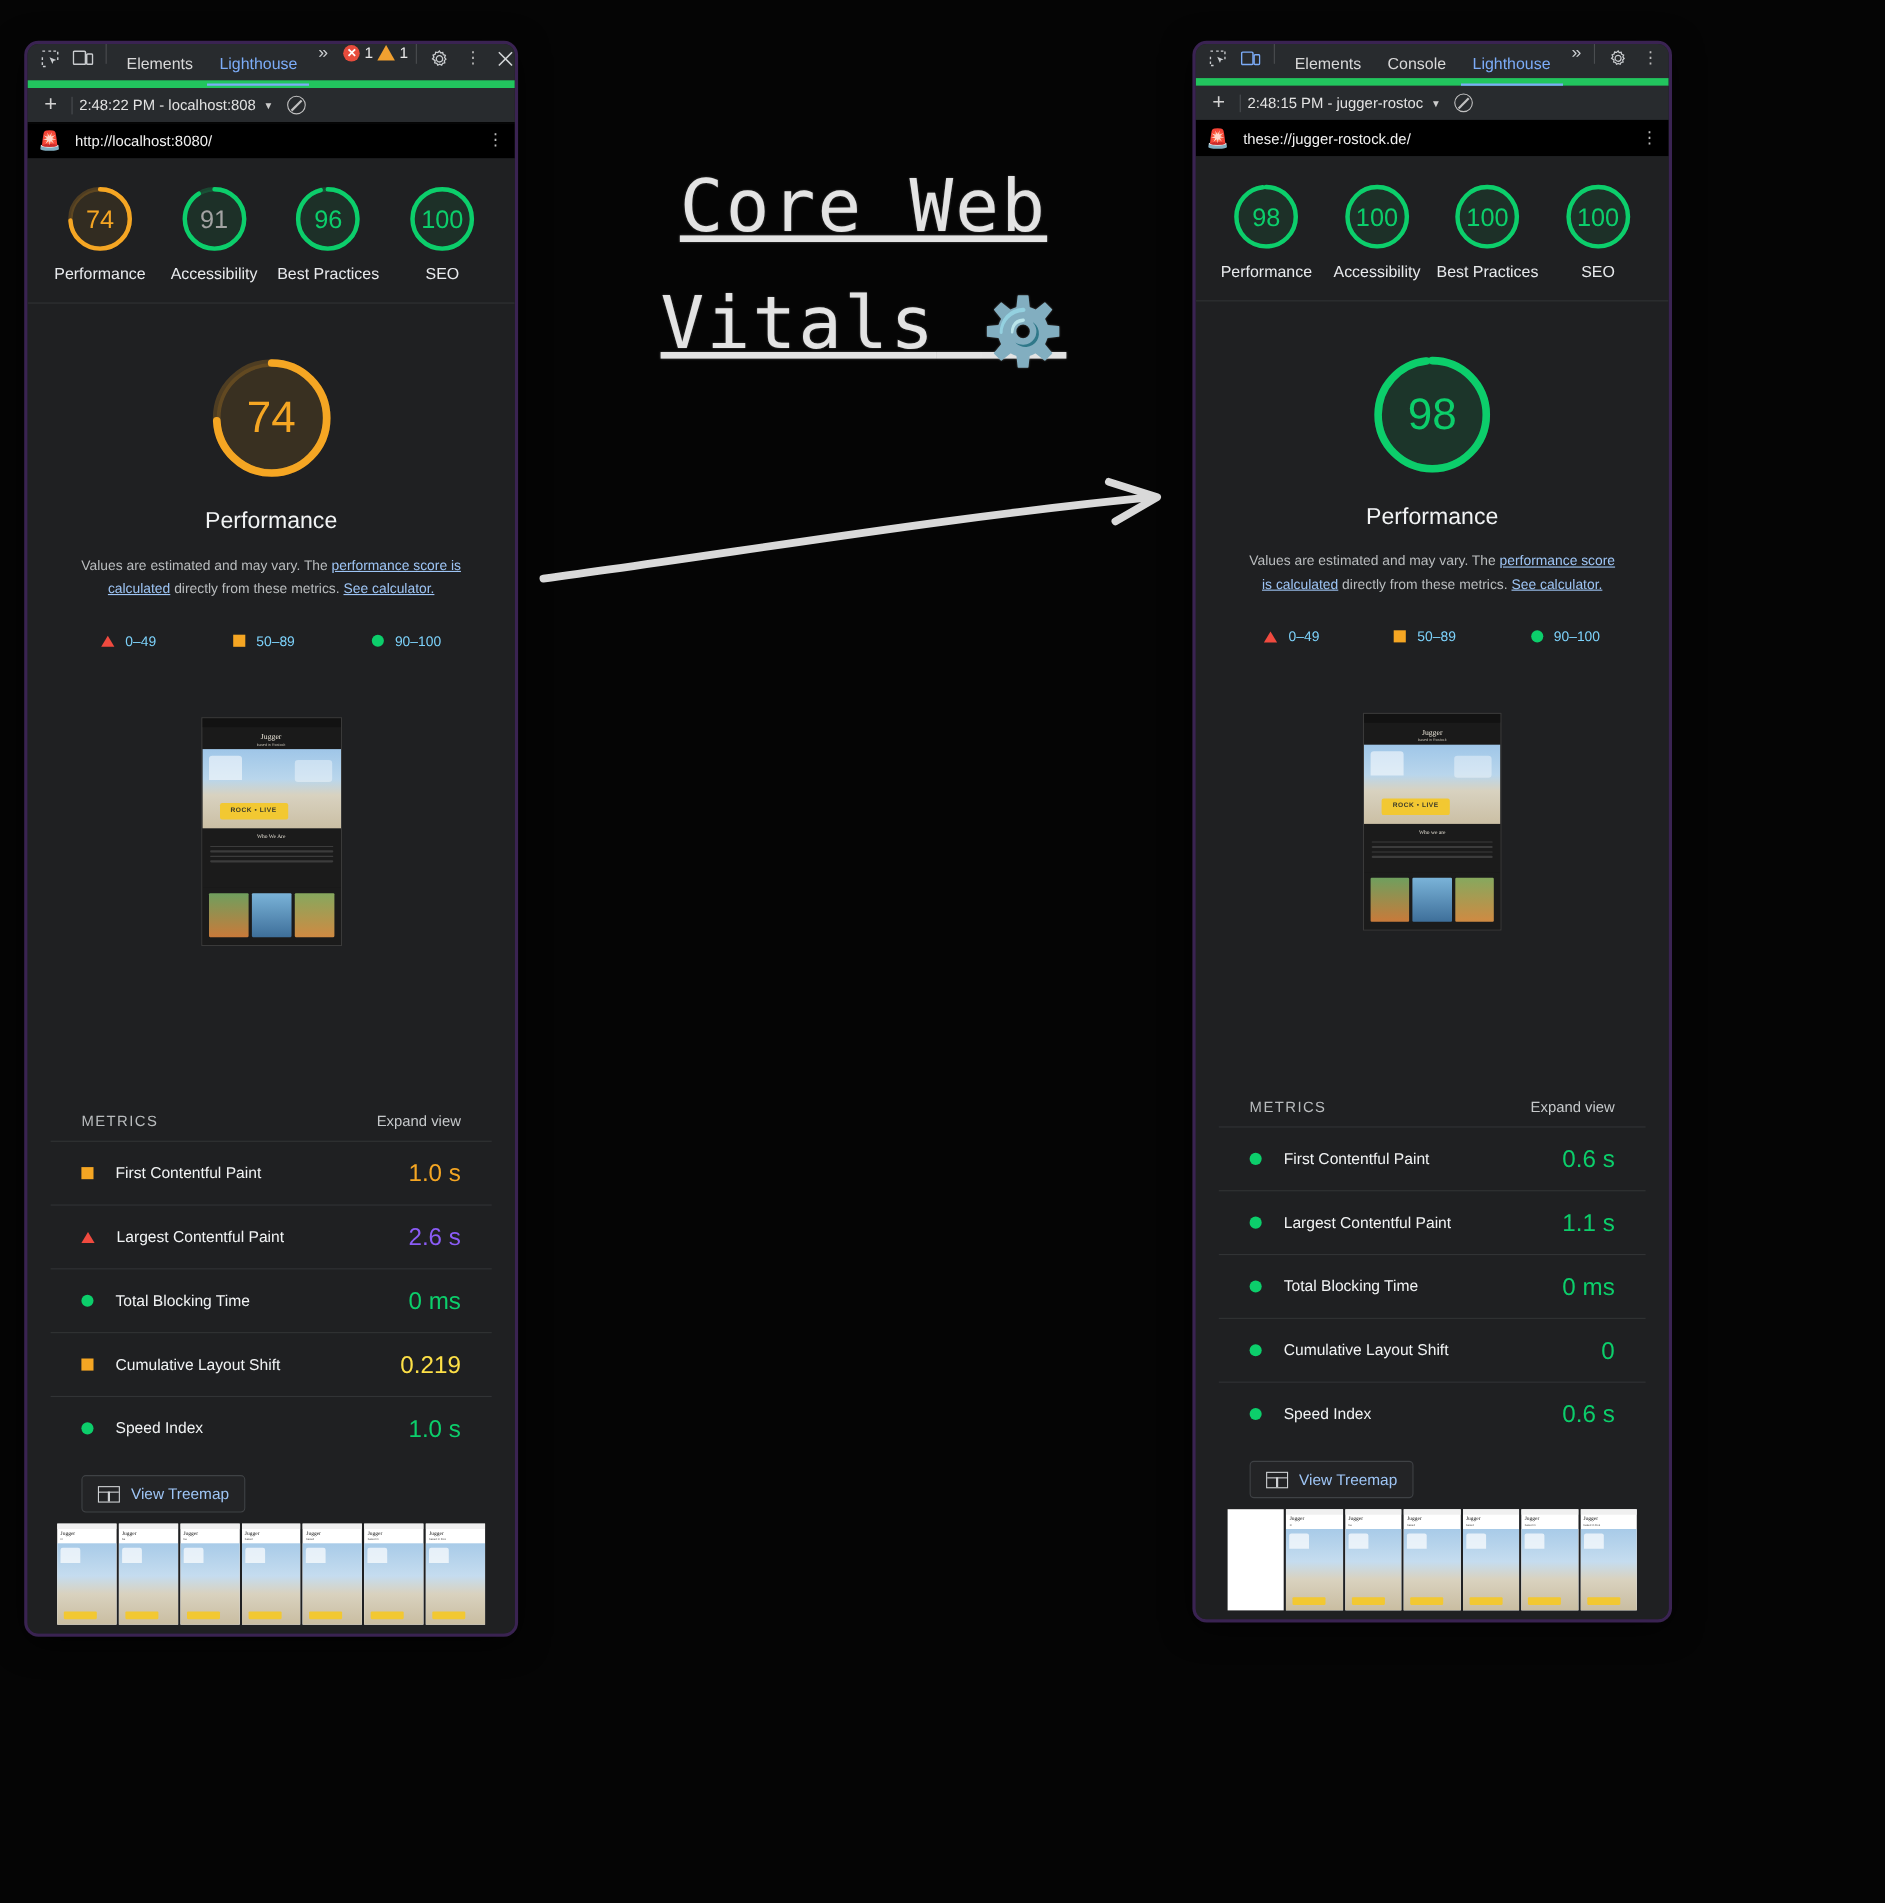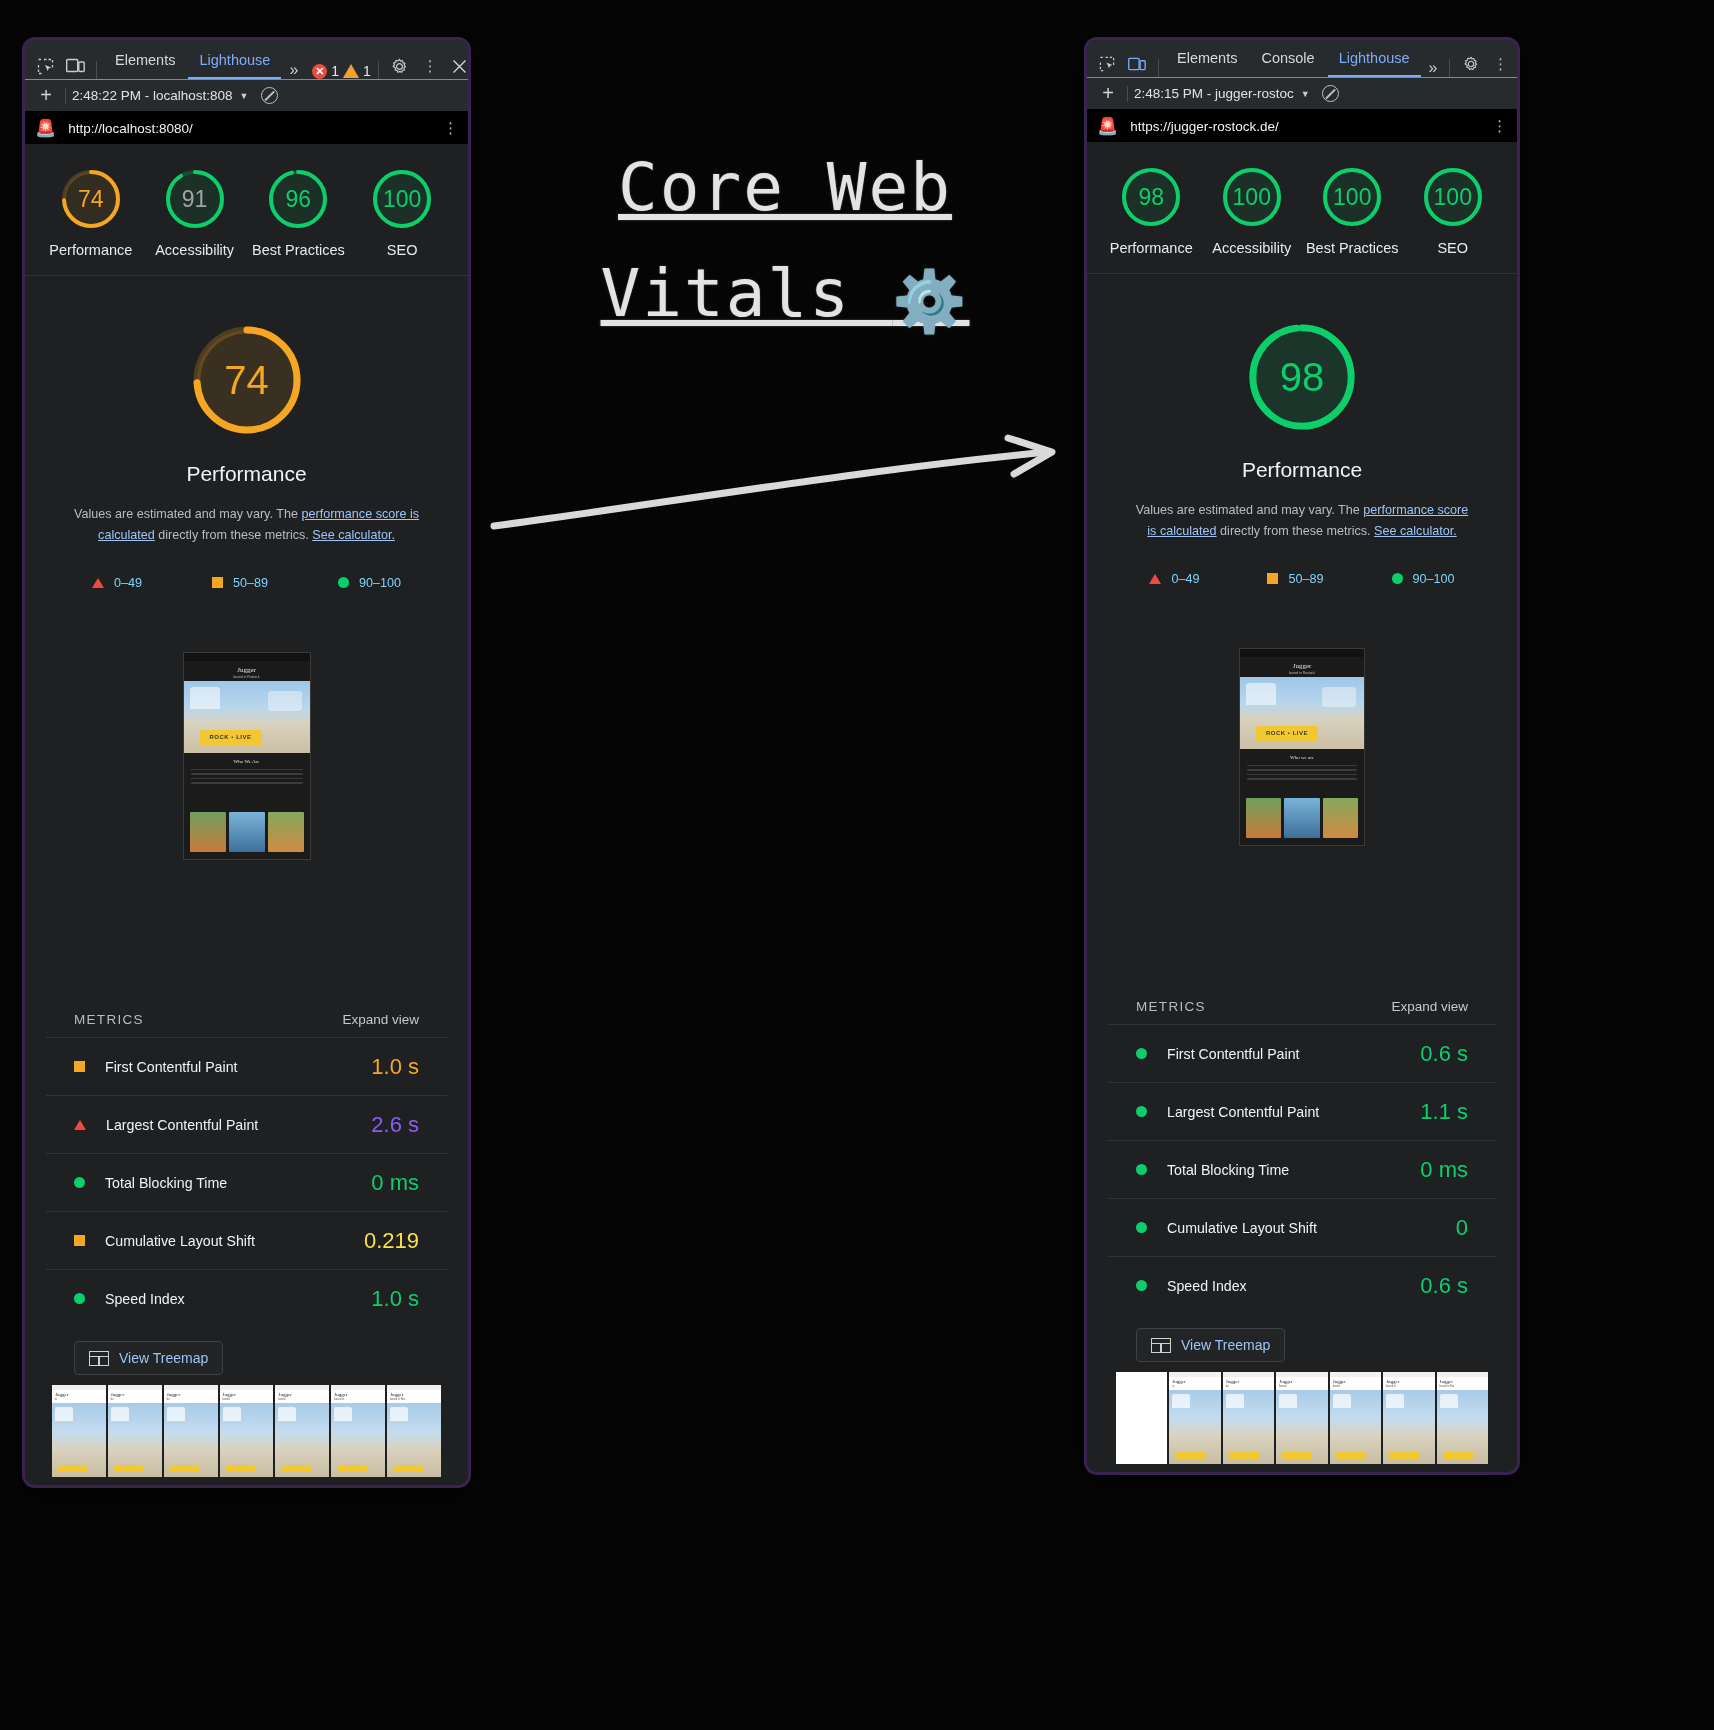--- a/index.html
+++ b/index.html
@@ -17,25 +17,25 @@
     background: #202124;
     border-radius: 10px;
     overflow: hidden;
     box-shadow: 0 0 0 3px #3a2352, 0 6px 30px rgba(0,0,0,0.8);
   }
   .panel-left  { left: 25px;   top: 40px;  width: 443px;  height: 1445px; }
   .panel-right { left: 1087px; top: 40px;  width: 430px;  height: 1432px; }
 
   
   .dt-toolbar {
-    display: flex; align-items: flex-end;
+    display: flex; align-items: flex-start;
     height: 40px;
     background: #282b2e;
     padding: 0 6px;
-    border-bottom: 1px solid #22c55e;
+    border-bottom: 7px solid #22c55e;
     gap: 2px;
   }
   .panel-right .dt-toolbar { height: 38px; }
   .tb-icon {
     width: 28px; height: 26px;
     display: flex; align-items: center; justify-content: center;
     color: #c9cccf;
     flex: 0 0 auto;
   }
   .tb-sep { width: 1px; height: 18px; background: #4a4d50; margin: 0 5px; flex:0 0 auto;}
@@ -569,21 +569,21 @@
       <div class="vbar"></div>
       <div class="runsel">
         <span>2:48:15 PM - jugger-rostoc</span>
         <span class="caret">▼</span>
       </div>
       <div class="noentry"></div>
     </div>
 
     <div class="dt-urlbar">
       <span class="lh-logo">🚨</span>
-      <span class="url-txt">https://jugger-rostock.de/</span>
+      <span class="url-txt">these://jugger-rostock.de/</span>
       <span class="kebab">⋮</span>
     </div>
 
     <div class="report">
 
       <div class="gauge-strip">
         <div class="gauge-item">
           <div class="mini-gauge">
             <svg width="66" height="66" viewBox="0 0 66 66">
               <circle cx="33" cy="33" r="27" fill="rgba(12,206,107,0.09)" stroke="rgba(12,206,107,0.22)" stroke-width="4"></circle>

